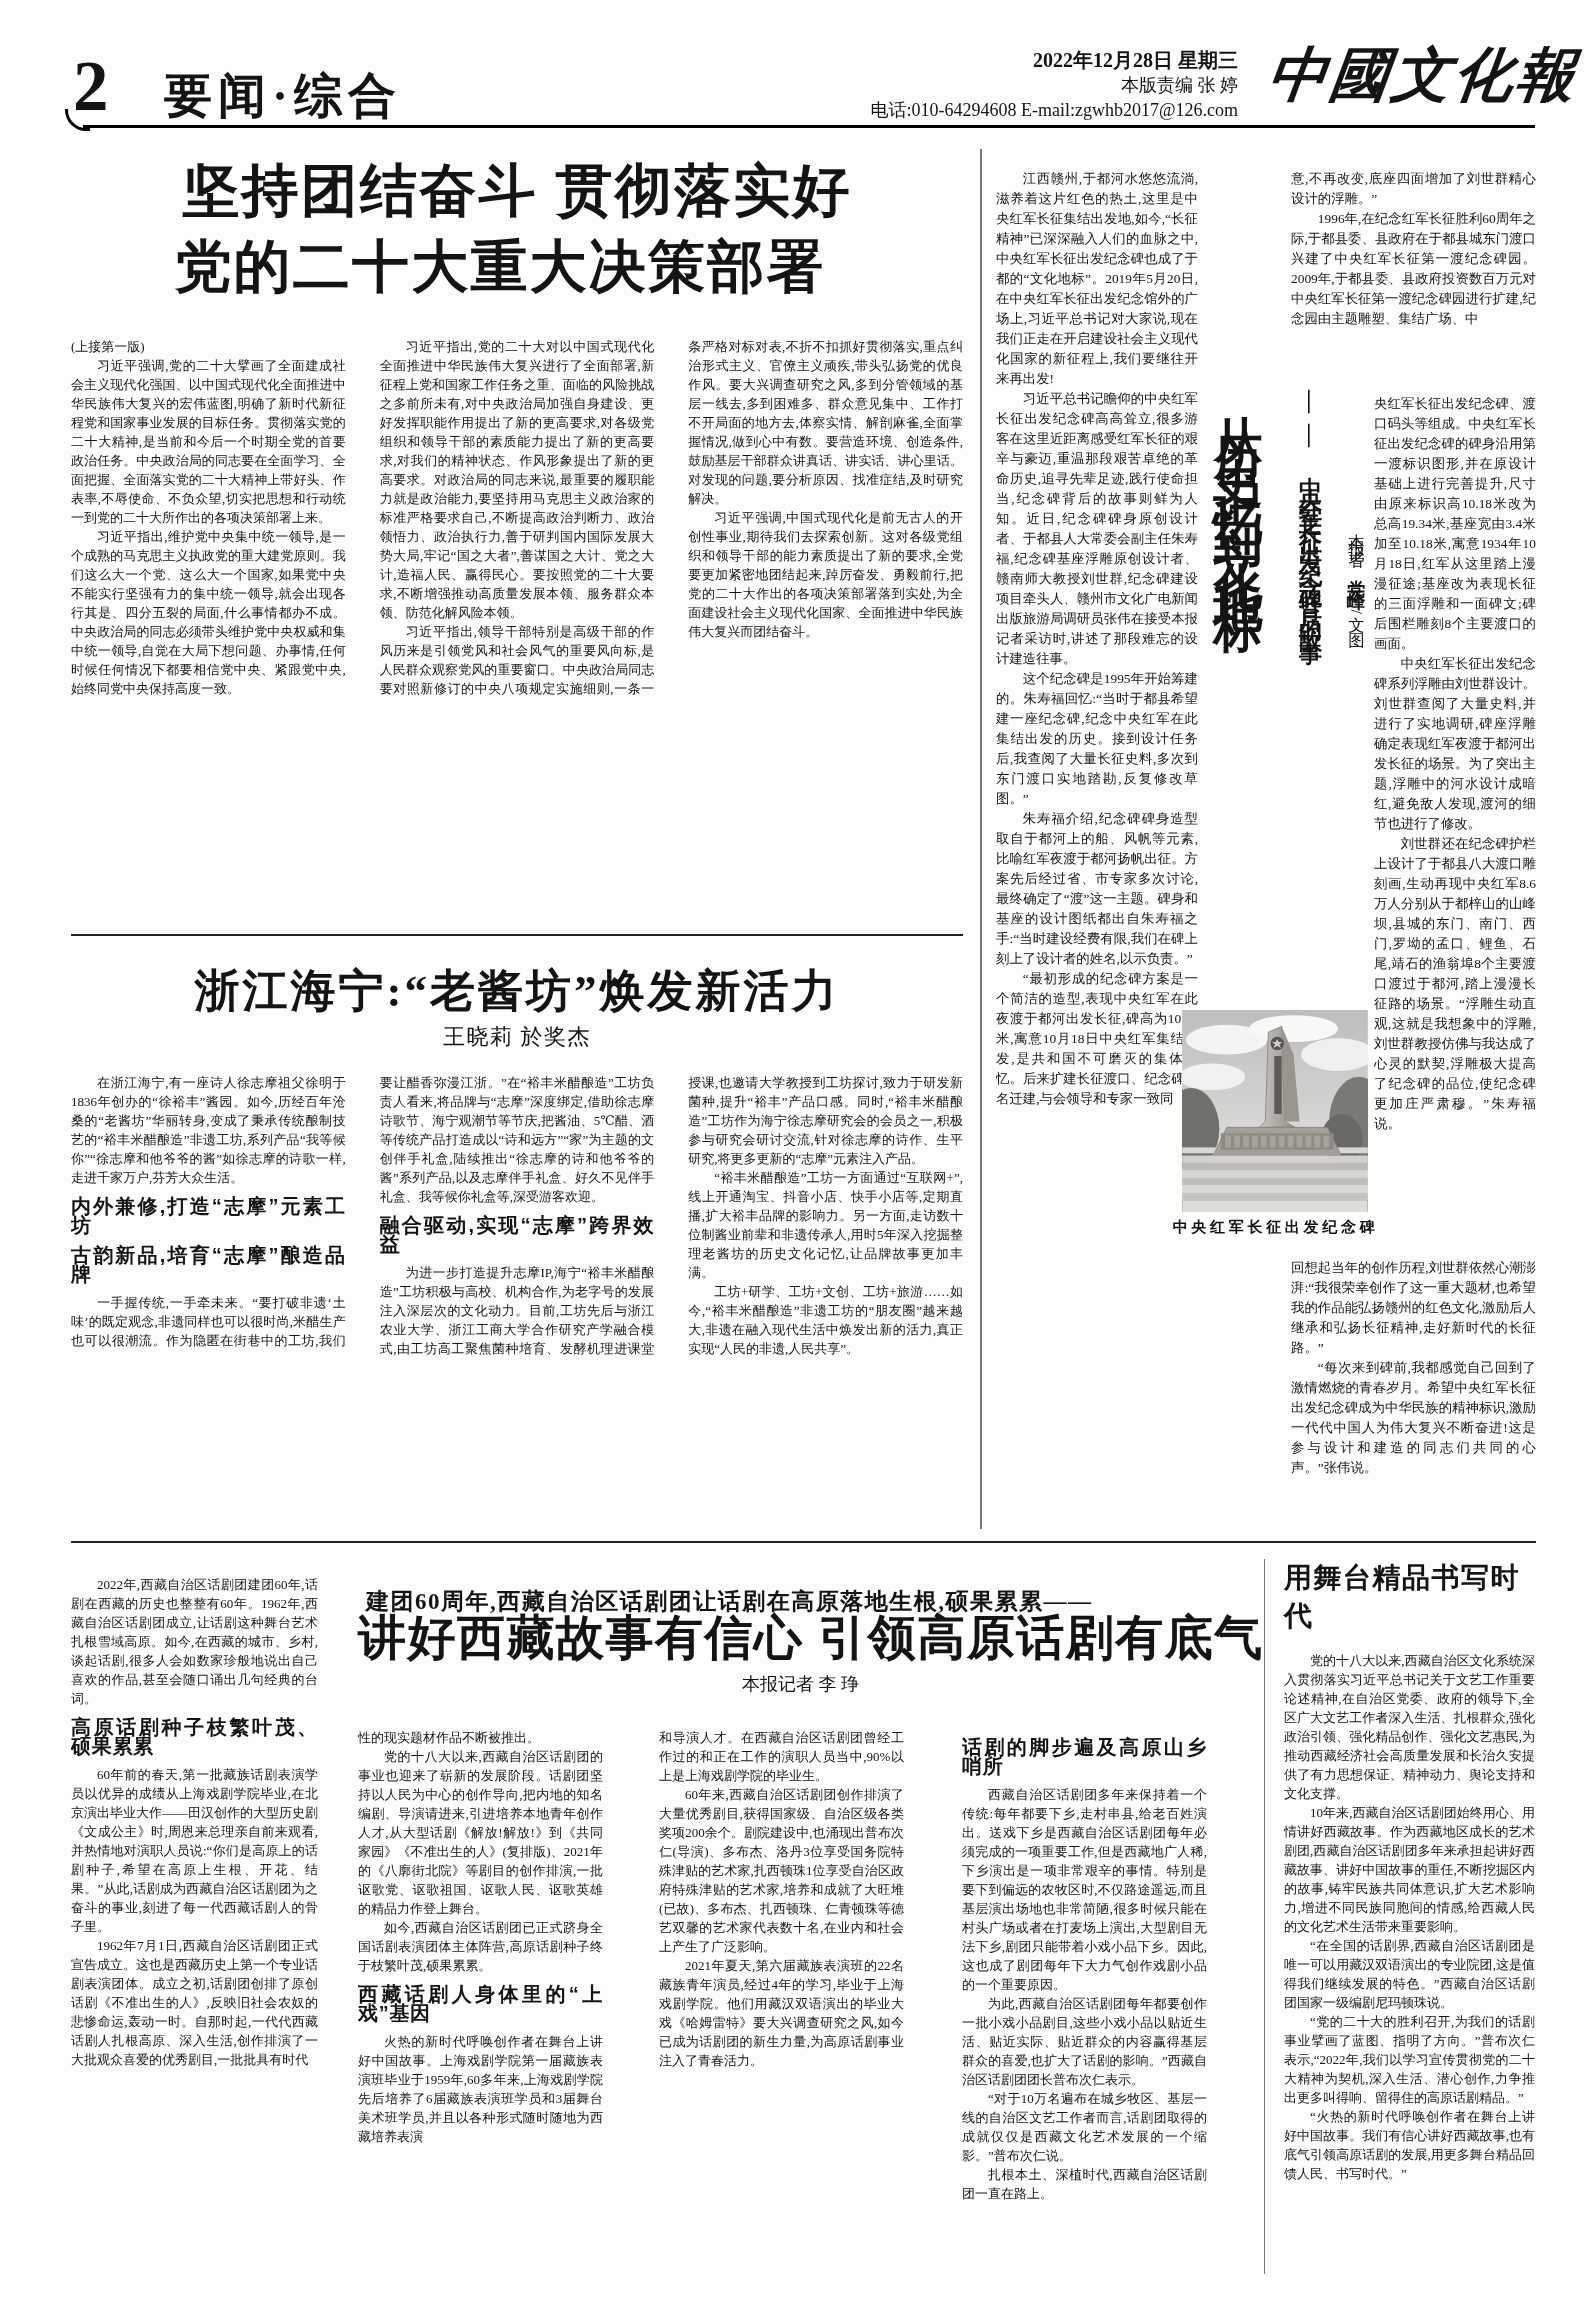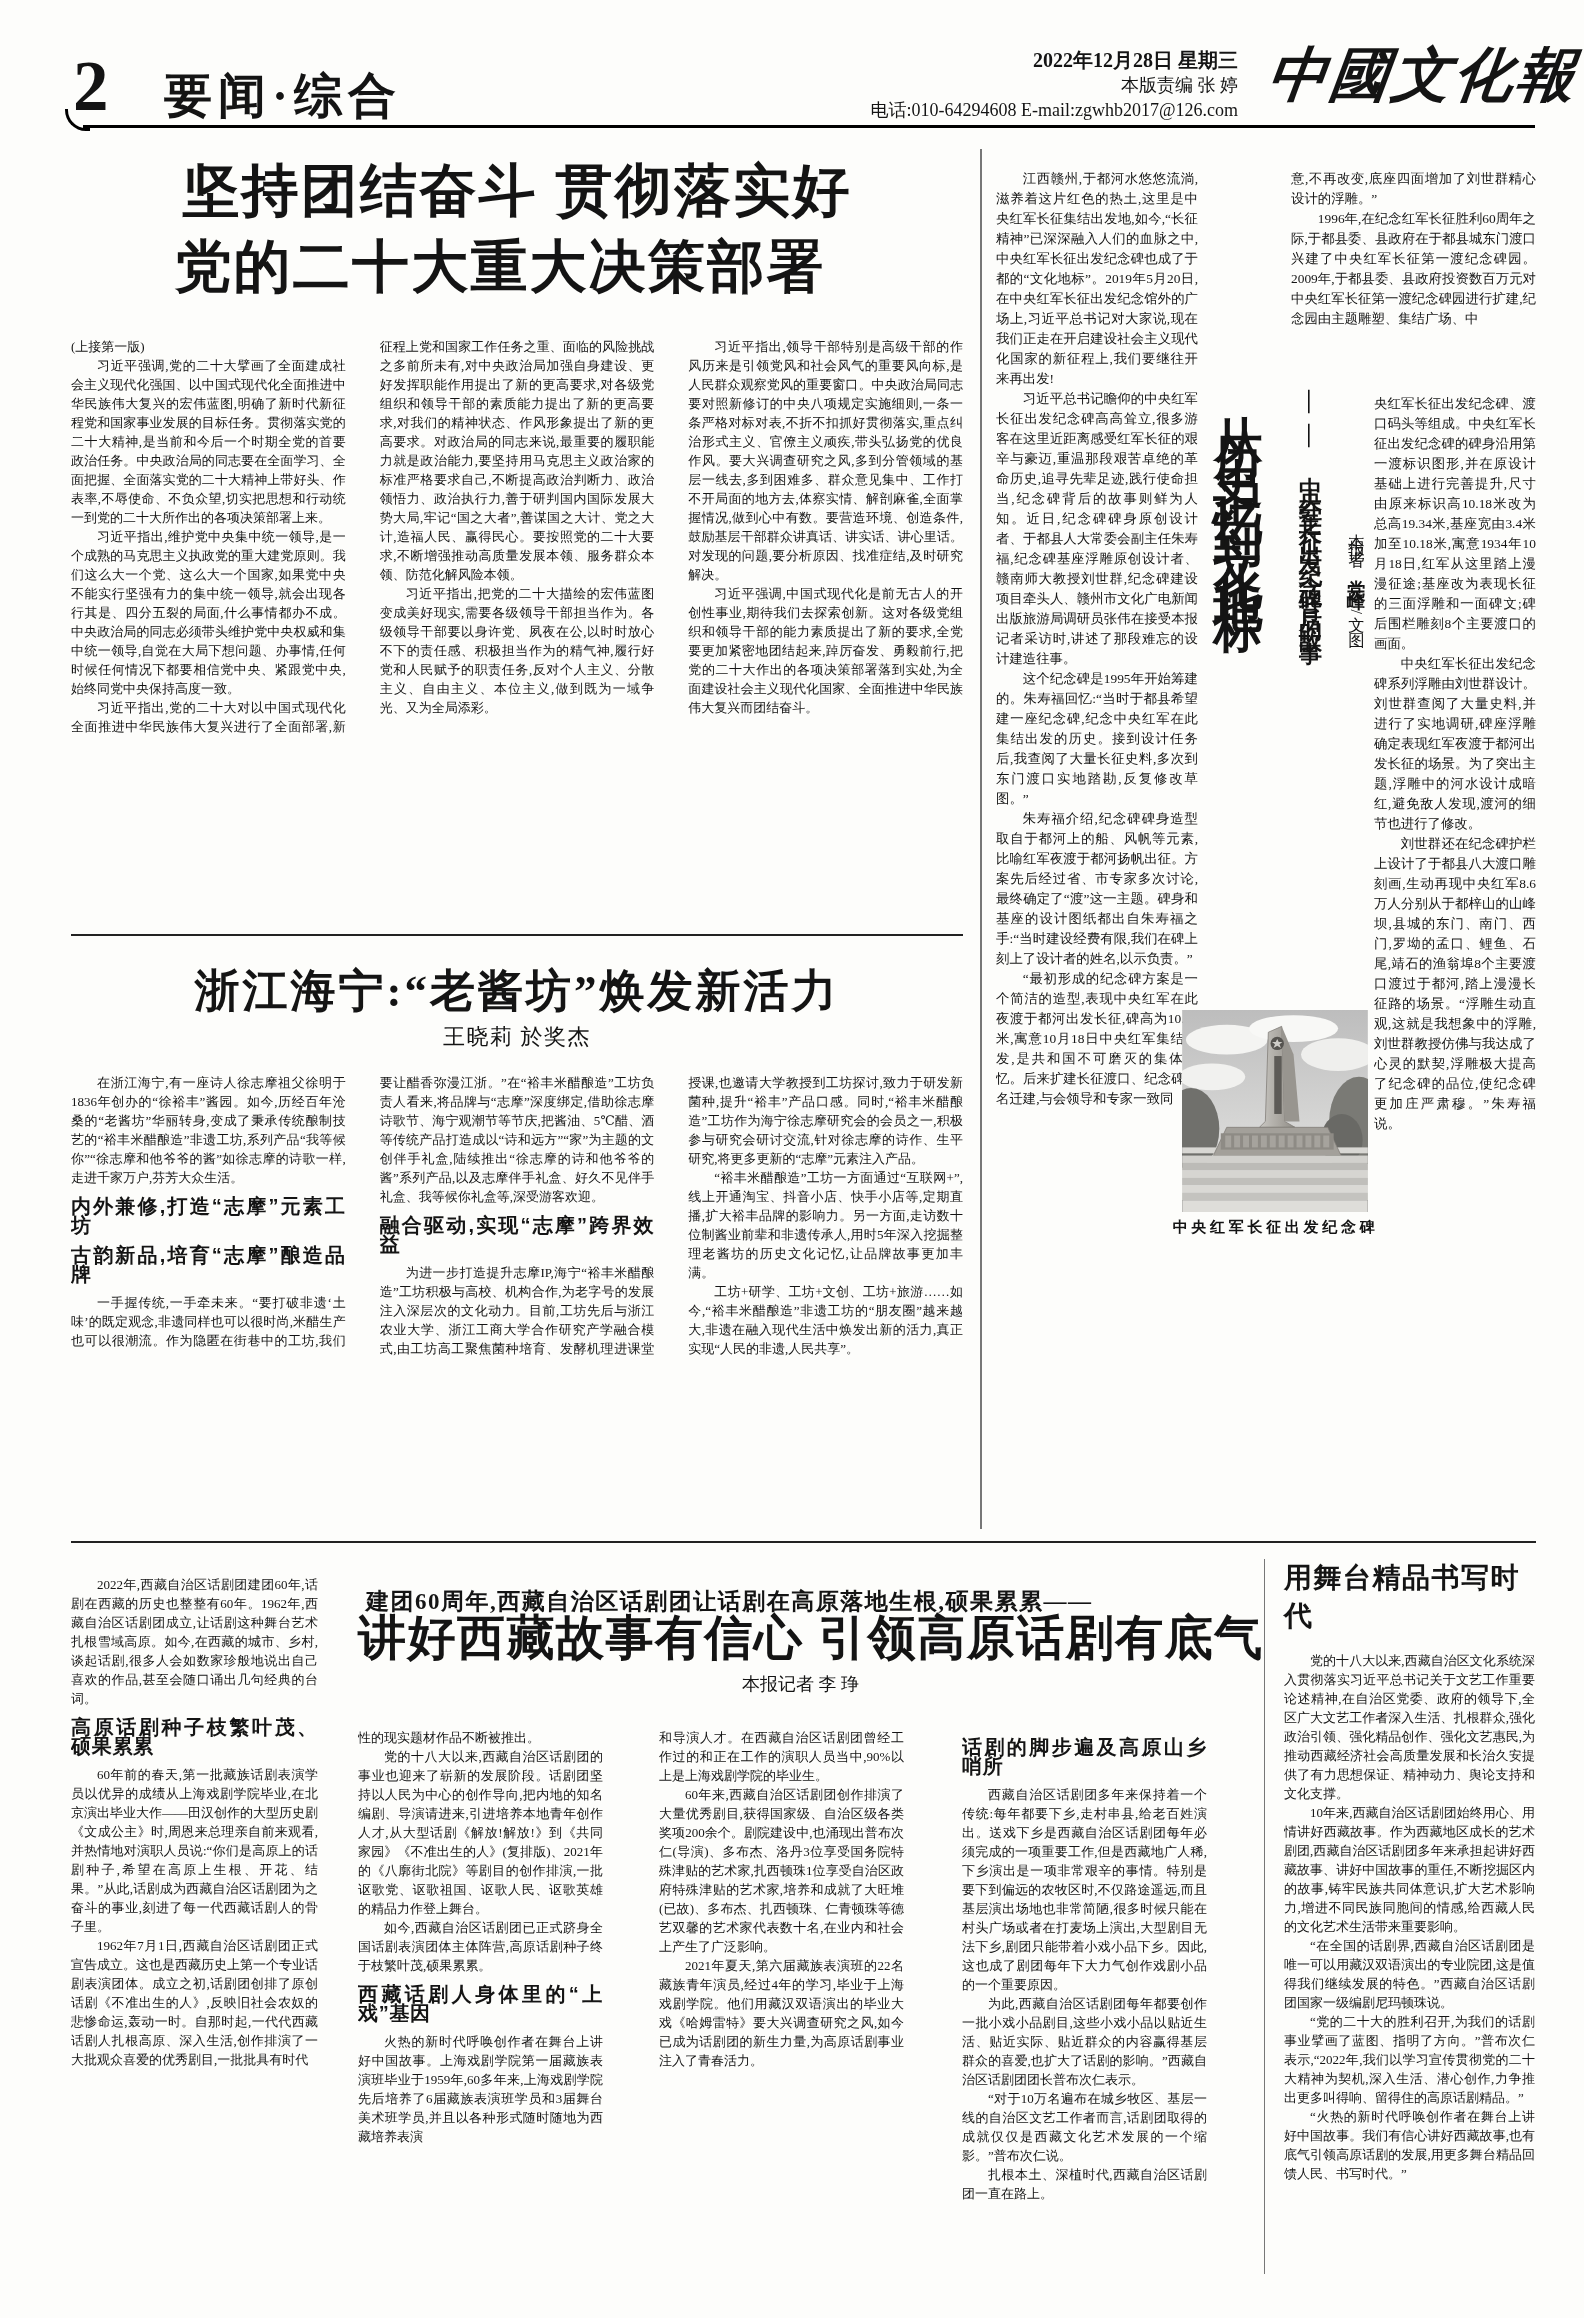--- a/index.html
+++ b/index.html
@@ -66,21 +66,20 @@
   </div>
   <div class="abs masthead" style="left:1268px;top:36px;">中國文化報</div>
 
   <div class="abs lead-hl" style="left:71px;top:153px;">坚持团结奋斗  贯彻落实好</div>
   <div class="abs lead-hl" style="left:54px;top:229px;">党的二十大重大决策部署</div>
   <div class="abs flow cols3 body17" style="left:71px;top:321px;width:892px;height:601px;">
       <p class="noindent">(上接第一版)</p>
       <p>习近平强调,党的二十大擘画了全面建成社会主义现代化强国、以中国式现代化全面推进中华民族伟大复兴的宏伟蓝图,明确了新时代新征程党和国家事业发展的目标任务。贯彻落实党的二十大精神,是当前和今后一个时期全党的首要政治任务。中央政治局的同志要在全面学习、全面把握、全面落实党的二十大精神上带好头、作表率,不辱使命、不负众望,切实把思想和行动统一到党的二十大所作出的各项决策部署上来。</p>
       <p>习近平指出,维护党中央集中统一领导,是一个成熟的马克思主义执政党的重大建党原则。我们这么大一个党、这么大一个国家,如果党中央不能实行坚强有力的集中统一领导,就会出现各行其是、四分五裂的局面,什么事情都办不成。中央政治局的同志必须带头维护党中央权威和集中统一领导,自觉在大局下想问题、办事情,任何时候任何情况下都要相信党中央、紧跟党中央,始终同党中央保持高度一致。</p>
       <p>习近平指出,党的二十大对以中国式现代化全面推进中华民族伟大复兴进行了全面部署,新征程上党和国家工作任务之重、面临的风险挑战之多前所未有,对中央政治局加强自身建设、更好发挥职能作用提出了新的更高要求,对各级党组织和领导干部的素质能力提出了新的更高要求,对我们的精神状态、作风形象提出了新的更高要求。对政治局的同志来说,最重要的履职能力就是政治能力,要坚持用马克思主义政治家的标准严格要求自己,不断提高政治判断力、政治领悟力、政治执行力,善于研判国内国际发展大势大局,牢记“国之大者”,善谋国之大计、党之大计,造福人民、赢得民心。要按照党的二十大要求,不断增强推动高质量发展本领、服务群众本领、防范化解风险本领。</p>
-      <p>习近平指出,把党的二十大描绘的宏伟蓝图变成美好现实,需要各级领导干部担当作为。各级领导干部要以身许党、夙夜在公,以时时放心不下的责任感、积极担当作为的精气神,履行好党和人民赋予的职责任务,反对个人主义、分散主义、自由主义、本位主义,做到既为一域争光、又为全局添彩。</p>
       <p>习近平指出,领导干部特别是高级干部的作风历来是引领党风和社会风气的重要风向标,是人民群众观察党风的重要窗口。中央政治局同志要对照新修订的中央八项规定实施细则,一条一条严格对标对表,不折不扣抓好贯彻落实,重点纠治形式主义、官僚主义顽疾,带头弘扬党的优良作风。要大兴调查研究之风,多到分管领域的基层一线去,多到困难多、群众意见集中、工作打不开局面的地方去,体察实情、解剖麻雀,全面掌握情况,做到心中有数。要营造环境、创造条件,鼓励基层干部群众讲真话、讲实话、讲心里话。对发现的问题,要分析原因、找准症结,及时研究解决。</p>
       <p>习近平强调,中国式现代化是前无古人的开创性事业,期待我们去探索创新。这对各级党组织和领导干部的能力素质提出了新的要求,全党要更加紧密地团结起来,踔厉奋发、勇毅前行,把党的二十大作出的各项决策部署落到实处,为全面建设社会主义现代化国家、全面推进中华民族伟大复兴而团结奋斗。</p>
     </div>
 
   <div class="abs thinline" style="left:71px;top:934px;width:892px;height:1.5px;"></div>
   <div class="abs vline" style="left:980px;top:149px;width:1.5px;height:1380px;"></div>
   <div class="abs thinline" style="left:71px;top:1541px;width:1465px;height:2.2px;"></div>
 
   <div class="abs flow body18" style="left:996px;top:153px;width:202px;height:1371px;">
       <p>江西赣州,于都河水悠悠流淌,滋养着这片红色的热土,这里是中央红军长征集结出发地,如今,“长征精神”已深深融入人们的血脉之中,中央红军长征出发纪念碑也成了于都的“文化地标”。2019年5月20日,在中央红军长征出发纪念馆外的广场上,习近平总书记对大家说,现在我们正走在开启建设社会主义现代化国家的新征程上,我们要继往开来再出发!</p>
@@ -159,20 +158,24 @@
       <rect x="0" y="216" width="250" height="10" fill="#d6d5d1"></rect>
       <rect x="0" y="226" width="250" height="10" fill="#c0bfbb"></rect>
       <rect x="0" y="236" width="250" height="10" fill="#dad9d5"></rect>
       <rect x="0" y="246" width="250" height="10" fill="#c4c3bf"></rect>
       <rect x="0" y="256" width="250" height="16" fill="#ded дd9"></rect>
       <rect x="0" y="256" width="250" height="16" fill="#deddd9"></rect>
     </svg>
   </div>
   <div class="abs photo-caption" style="left:1160px;top:1218px;width:231px;">中央红军长征出发纪念碑</div>
 
+  <div class="abs flow body18" style="left:1291px;top:1242px;width:245px;height:283px;">
+      <p class="noindent">回想起当年的创作历程,刘世群依然心潮澎湃:“我很荣幸创作了这一重大题材,也希望我的作品能弘扬赣州的红色文化,激励后人继承和弘扬长征精神,走好新时代的长征路。”</p>
+      <p>“每次来到碑前,我都感觉自己回到了激情燃烧的青春岁月。希望中央红军长征出发纪念碑成为中华民族的精神标识,激励一代代中国人为伟大复兴不断奋进!这是参与设计和建造的同志们共同的心声。”张伟说。</p>
+    </div>
 
   <div class="abs hn-hl" style="left:71px;top:961px;">浙江海宁:“老酱坊”焕发新活力</div>
   <div class="abs byline-c" style="left:71px;top:1022px;">王晓莉  於奖杰</div>
   <div class="abs flow cols3 body17" style="left:71px;top:1057px;width:892px;height:471px;">
       <p>在浙江海宁,有一座诗人徐志摩祖父徐明于1836年创办的“徐裕丰”酱园。如今,历经百年沧桑的“老酱坊”华丽转身,变成了秉承传统酿制技艺的“裕丰米醋酿造”非遗工坊,系列产品“我等候你”“徐志摩和他爷爷的酱”如徐志摩的诗歌一样,走进千家万户,芬芳大众生活。</p>
       <h4 class="subhead">内外兼修,打造“志摩”元素工坊</h4>
       <h4 class="subhead">古韵新品,培育“志摩”酿造品牌</h4>
       <p>一手握传统,一手牵未来。“要打破非遗‘土味’的既定观念,非遗同样也可以很时尚,米醋生产也可以很潮流。作为隐匿在街巷中的工坊,我们要让醋香弥漫江浙。”在“裕丰米醋酿造”工坊负责人看来,将品牌与“志摩”深度绑定,借助徐志摩诗歌节、海宁观潮节等节庆,把酱油、5℃醋、酒等传统产品打造成以“诗和远方”“家”为主题的文创伴手礼盒,陆续推出“徐志摩的诗和他爷爷的酱”系列产品,以及志摩伴手礼盒、好久不见伴手礼盒、我等候你礼盒等,深受游客欢迎。</p>
       <h4 class="subhead">融合驱动,实现“志摩”跨界效益</h4>
       <p>为进一步打造提升志摩IP,海宁“裕丰米醋酿造”工坊积极与高校、机构合作,为老字号的发展注入深层次的文化动力。目前,工坊先后与浙江农业大学、浙江工商大学合作研究产学融合模式,由工坊高工聚焦菌种培育、发酵机理进课堂授课,也邀请大学教授到工坊探讨,致力于研发新菌种,提升“裕丰”产品口感。同时,“裕丰米醋酿造”工坊作为海宁徐志摩研究会的会员之一,积极参与研究会研讨交流,针对徐志摩的诗作、生平研究,将更多更新的“志摩”元素注入产品。</p>

